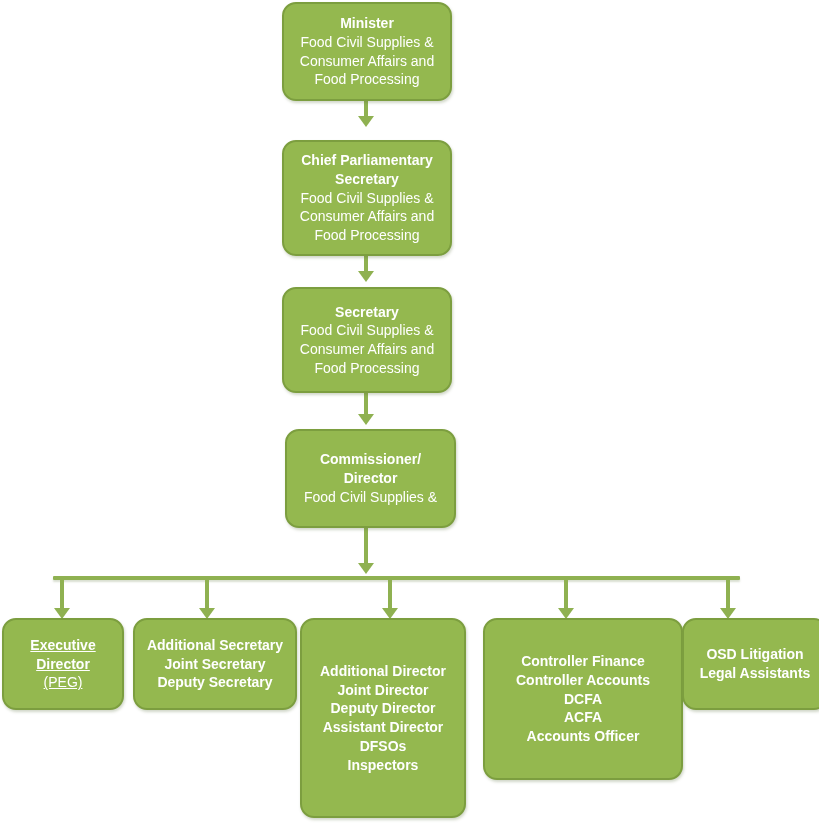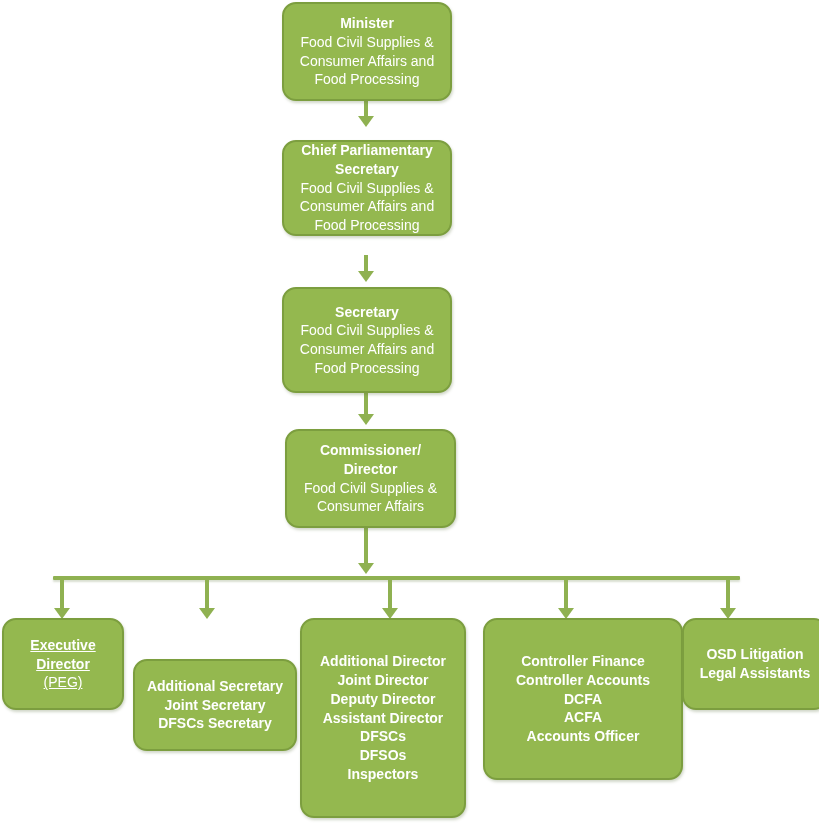--- a/index.html
+++ b/index.html
@@ -110,60 +110,58 @@
   <div class="vline" style="left:726px; top:578px; height:38px;"></div>
   <div class="arrowhead" style="left:720px; top:608px;"></div>
 
   <div class="node s14" style="left:282px; top:2px; width:170px; height:99px;">
     <span class="ln b">Minister</span>
     <span class="ln r">Food Civil Supplies &amp;</span>
     <span class="ln r">Consumer Affairs and</span>
     <span class="ln r">Food Processing</span>
   </div>
 
-  <div class="node s14" style="left:282px; top:140px; width:170px; height:96px;">
+  <div class="node s14" style="left:282px; top:140px; width:170px; height:116px;">
     <span class="ln b">Chief Parliamentary</span>
     <span class="ln b">Secretary</span>
     <span class="ln r">Food Civil Supplies &amp;</span>
     <span class="ln r">Consumer Affairs and</span>
     <span class="ln r">Food Processing</span>
   </div>
 
   <div class="node s14" style="left:282px; top:287px; width:170px; height:106px;">
     <span class="ln b">Secretary</span>
     <span class="ln r">Food Civil Supplies &amp;</span>
     <span class="ln r">Consumer Affairs and</span>
     <span class="ln r">Food Processing</span>
   </div>
 
   <div class="node s14" style="left:285px; top:429px; width:171px; height:99px;">
     <span class="ln b">Commissioner/</span>
     <span class="ln b">Director</span>
     <span class="ln r">Food Civil Supplies &amp;</span>
-    <span class="ln r">Consumer Affairs</span>
   </div>
 
   <div class="node s14" style="left:2px; top:618px; width:122px; height:92px;text-decoration:underline;">
     <span class="ln b">Executive</span>
     <span class="ln b">Director</span>
     <span class="ln r">(PEG)</span>
   </div>
 
-  <div class="node s14" style="left:133px; top:618px; width:164px; height:92px;margin-top:41px;">
+  <div class="node s14" style="left:133px; top:618px; width:164px; height:92px;">
     <span class="ln b">Additional Secretary</span>
     <span class="ln b">Joint Secretary</span>
-    <span class="ln b">DFSCs Secretary</span>
+    <span class="ln b">Deputy Secretary</span>
   </div>
 
   <div class="node s14" style="left:300px; top:618px; width:166px; height:200px;">
     <span class="ln b">Additional Director</span>
     <span class="ln b">Joint Director</span>
     <span class="ln b">Deputy Director</span>
     <span class="ln b">Assistant Director</span>
-    <span class="ln b">DFSCs</span>
     <span class="ln b">DFSOs</span>
     <span class="ln b">Inspectors</span>
   </div>
 
   <div class="node s14" style="left:483px; top:618px; width:200px; height:162px;">
     <span class="ln b">Controller Finance</span>
     <span class="ln b">Controller Accounts</span>
     <span class="ln b">DCFA</span>
     <span class="ln b">ACFA</span>
     <span class="ln b">Accounts Officer</span>

